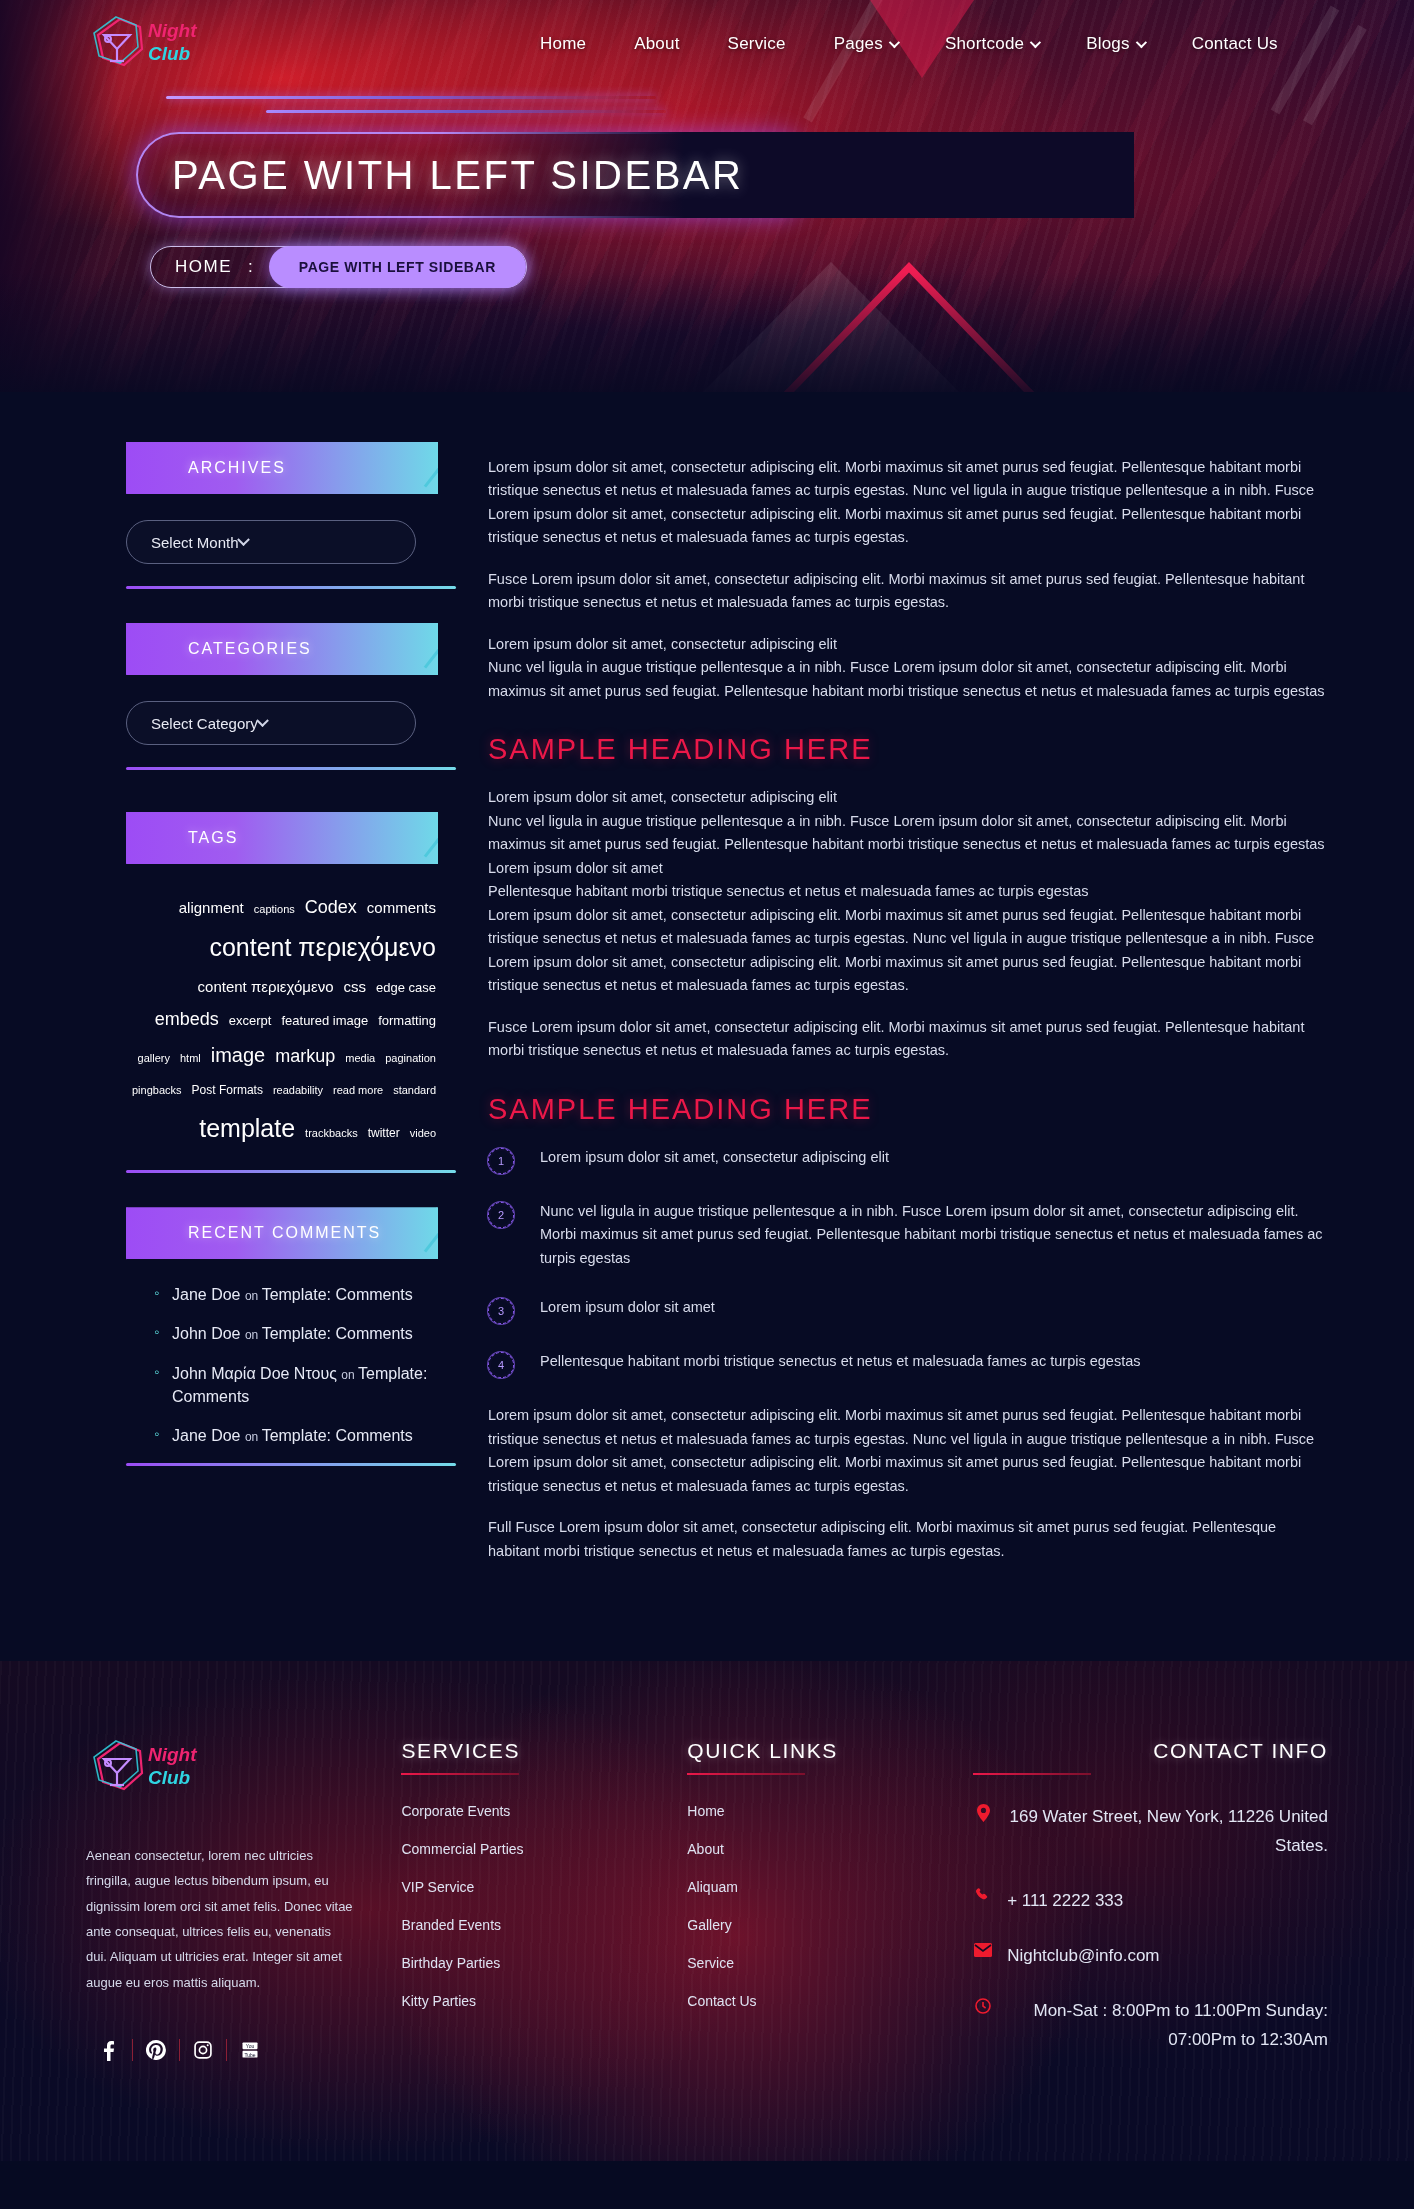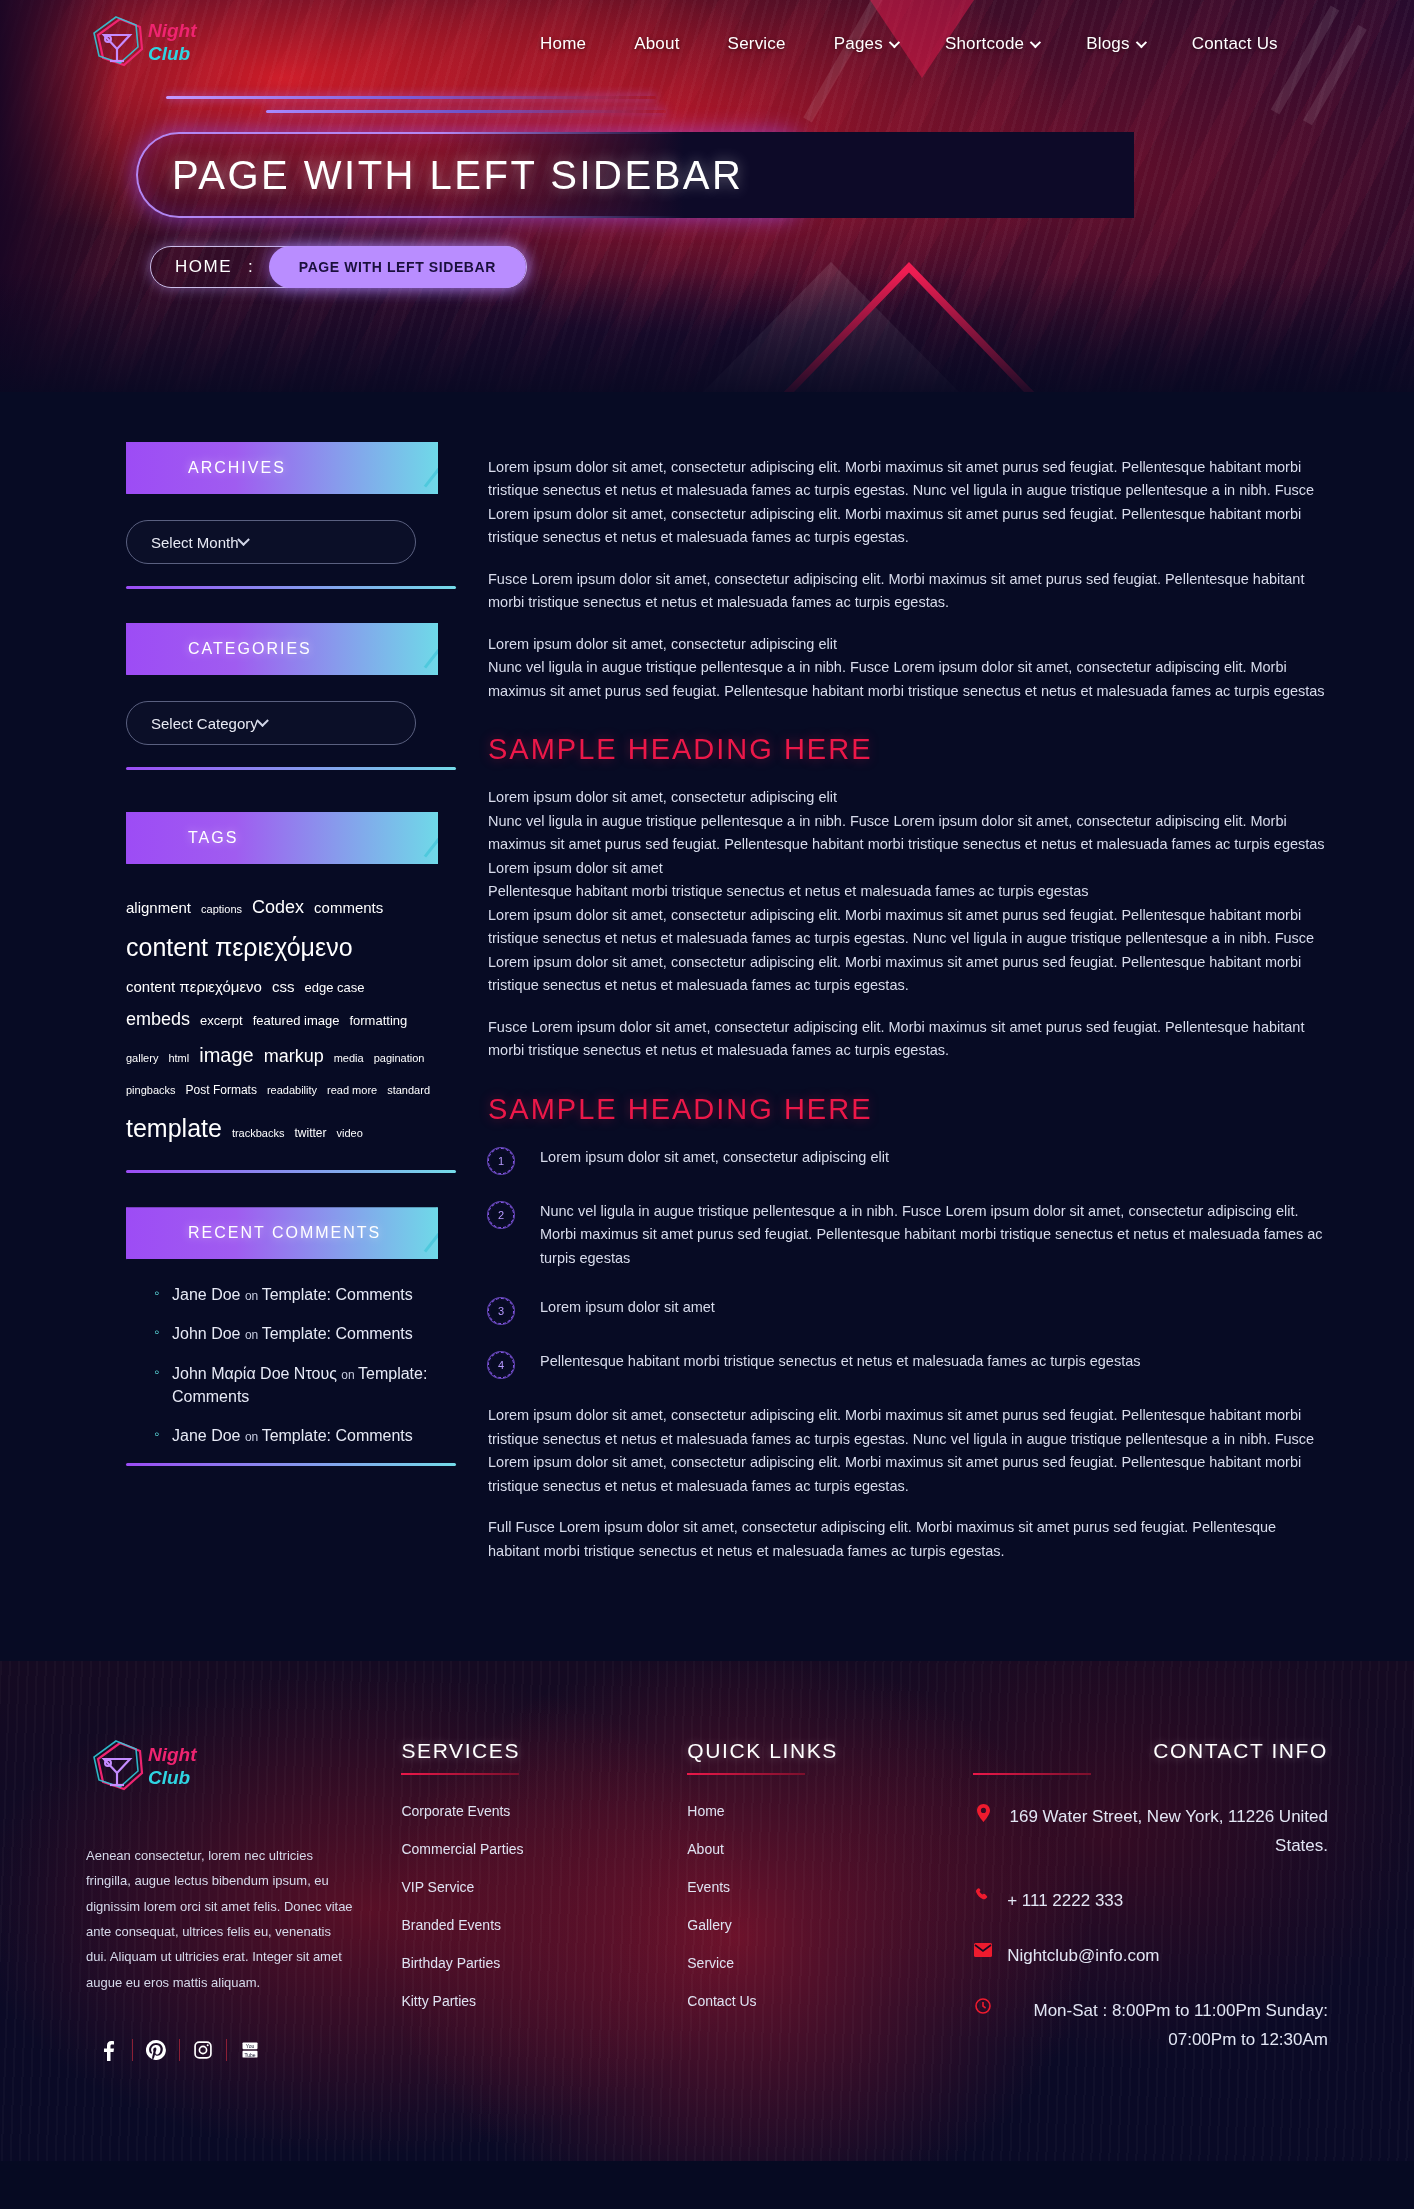--- a/index.html
+++ b/index.html
@@ -345,21 +345,21 @@
           <div class="wtitle-arrowR"></div>
           <div class="wtitle-slashR"></div>
         </div>
         <div class="select-box">
           <span>Select Category</span>
           <i class="select-caret"></i>
         </div>
         <div class="wfoot"></div>
       </div>
 
-      <div class="widget" style="margin-top:42px;">
+      <div class="widget" style="margin-top:42px;text-align:right;">
         <div class="wtitle">
           <div class="wtitle-arrowL"></div>
           <div class="wtitle-slashL"></div>
           <span class="txt">Tags</span>
           <div class="wtitle-arrowR"></div>
           <div class="wtitle-slashR"></div>
         </div>
         <div class="tagcloud" id="tagcloud"><a style="font-size: 15px;">alignment</a><a style="font-size: 11px;">captions</a><a style="font-size: 18px;">Codex</a><a style="font-size: 15px;">comments</a><a style="font-size: 25px;">content περιεχόμενο</a><a style="font-size: 15px;">content περιεχόμενο</a><a style="font-size: 15px;">css</a><a style="font-size: 13px;">edge case</a><a style="font-size: 18px;">embeds</a><a style="font-size: 13px;">excerpt</a><a style="font-size: 13px;">featured image</a><a style="font-size: 13px;">formatting</a><a style="font-size: 11px;">gallery</a><a style="font-size: 11px;">html</a><a style="font-size: 20px;">image</a><a style="font-size: 18px;">markup</a><a style="font-size: 11px;">media</a><a style="font-size: 11px;">pagination</a><a style="font-size: 11px;">pingbacks</a><a style="font-size: 12px;">Post Formats</a><a style="font-size: 11px;">readability</a><a style="font-size: 11px;">read more</a><a style="font-size: 11px;">standard</a><a style="font-size: 25px;">template</a><a style="font-size: 11px;">trackbacks</a><a style="font-size: 12px;">twitter</a><a style="font-size: 11px;">video</a></div>
         <div class="wfoot" style="margin-top:18px;"></div>
       </div>
@@ -484,21 +484,21 @@
             <a href="#">Birthday Parties</a>
             <a href="#">Kitty Parties</a>
           </div>
       </div>
 
       <div class="fcol3">
         <div class="ftitle">Quick Links</div>
         <div class="flist" id="quick-list">
             <a href="#">Home</a>
             <a href="#">About</a>
-            <a href="#">Events</a>
+            <a href="#">Aliquam</a>
             <a href="#">Gallery</a>
             <a href="#">Service</a>
             <a href="#">Contact Us</a>
           </div>
       </div>
 
       <div class="fcol4">
         <div class="ftitle">Contact Info</div>
         <div class="cinfo">
           <div class="crow">

